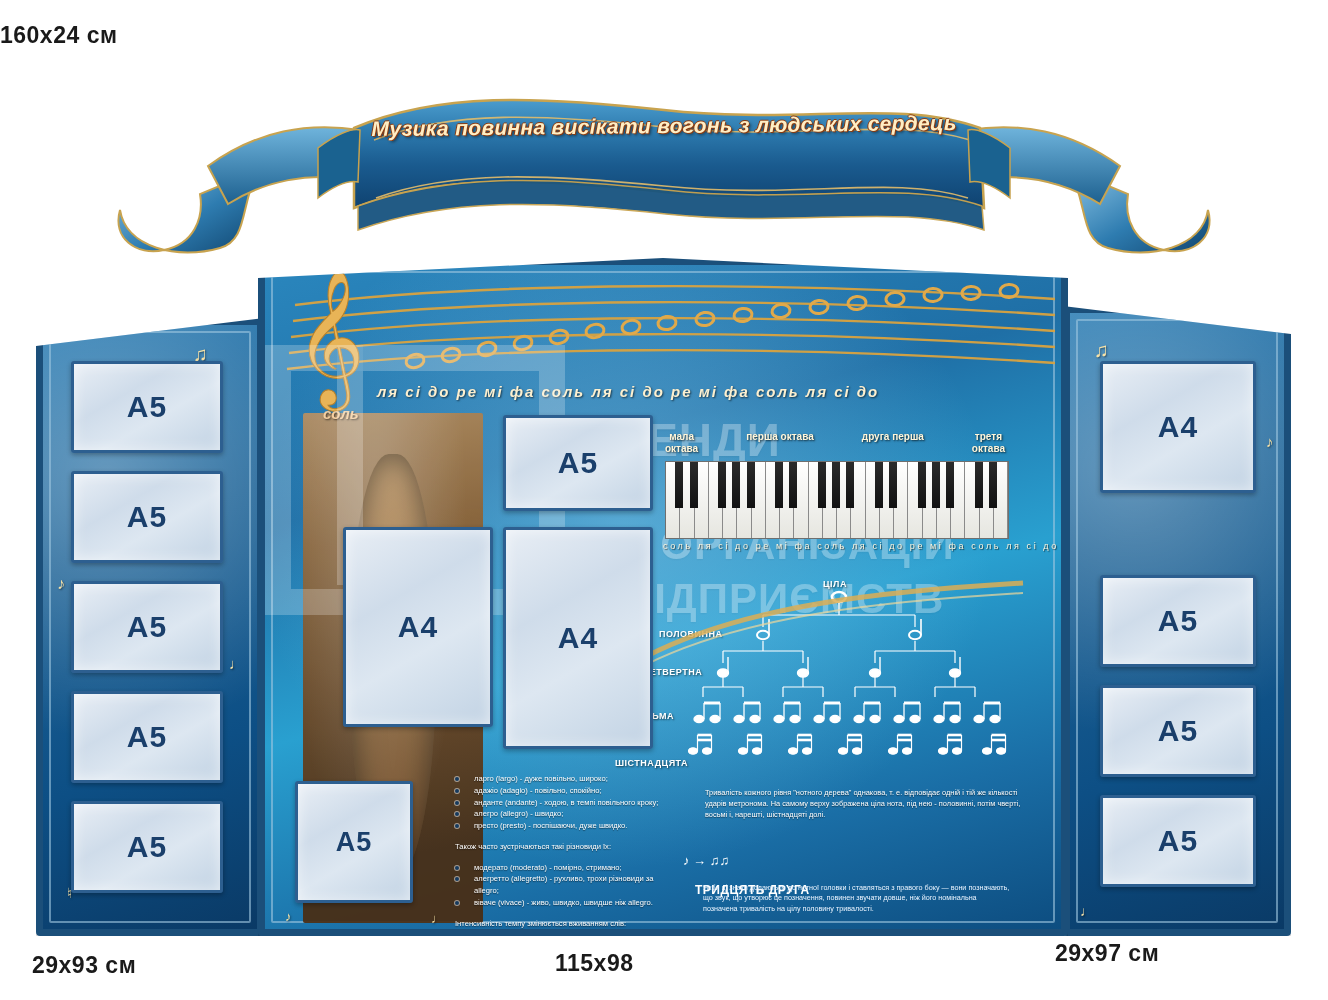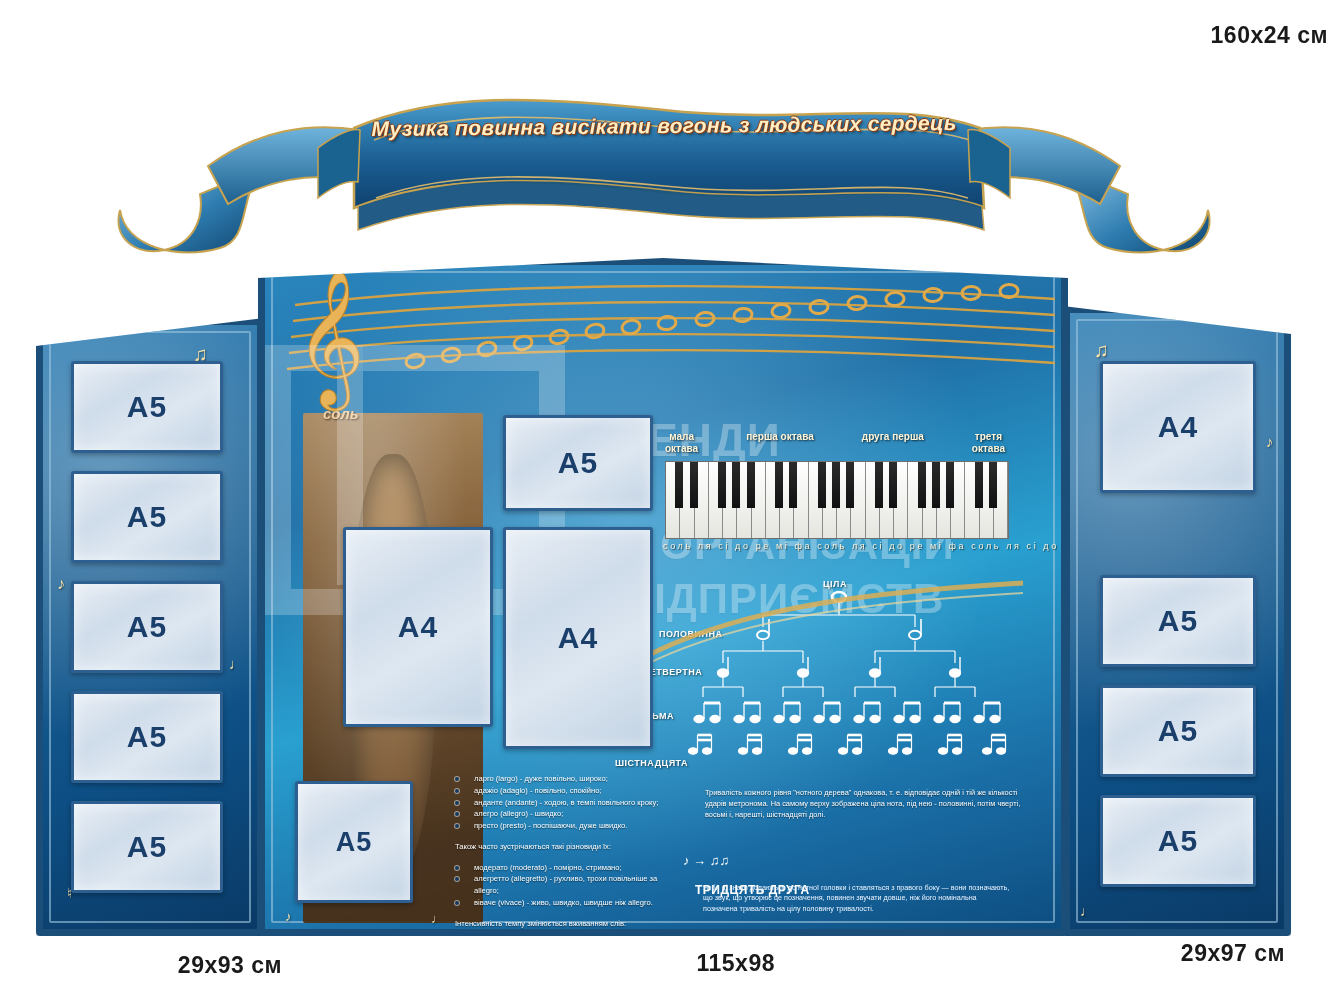--- a/index.html
+++ b/index.html
@@ -18,26 +18,26 @@
     position: absolute;
     inset: 0;
   }
 
   
   .dim {
     position: absolute;
     font-size: 23px;
     font-weight: bold;
     color: #1a1a1a;
-    text-align: right;
+    text-align: left;
     letter-spacing: 0.5px;
     white-space: nowrap;
   }
   .dim-top     { top: 22px; left: 0; width: 1328px; }
-  .dim-left    { top: 952px; left: 52px; width: 230px; }
+  .dim-left    { top: 952px; left: 32px; width: 230px; }
   .dim-center  { top: 950px; left: 555px; width: 220px; }
   .dim-right   { top: 940px; left: 1055px; width: 230px; }
 
   
   .ribbon {
     position: absolute;
     top: 70px;
     left: 108px;
     width: 1112px;
     height: 185px;
@@ -444,20 +444,21 @@
             <ellipse cx="592" cy="38" rx="9" ry="6.5" fill="none" stroke="#e0a94a" stroke-width="3" transform="rotate(-6 592 38)"></ellipse>
             <ellipse cx="630" cy="34" rx="9" ry="6.5" fill="none" stroke="#e0a94a" stroke-width="3" transform="rotate(-4 630 34)"></ellipse>
             <ellipse cx="668" cy="30" rx="9" ry="6.5" fill="none" stroke="#e0a94a" stroke-width="3" transform="rotate(-4 668 30)"></ellipse>
             <ellipse cx="706" cy="28" rx="9" ry="6.5" fill="none" stroke="#e0a94a" stroke-width="3" transform="rotate(-3 706 28)"></ellipse>
             <ellipse cx="744" cy="26" rx="9" ry="6.5" fill="none" stroke="#e0a94a" stroke-width="3" transform="rotate(-3 744 26)"></ellipse>
           </g>
 
           <text x="30" y="112" font-size="118" fill="#e8b457" font-family="DejaVu Sans, sans-serif" stroke="#b8802a" stroke-width="1">𝄞</text>
         </svg>
       </div>
+      <div class="note-names">ля сі  до ре мі  фа соль ля  сі    до ре мі  фа соль ля сі  до</div>
       <div class="sol-label">соль</div>
 
       <div class="watermark" style="left:-10px;top:40px;width:800px;height:380px">
         <div class="wm-logo"></div>
         <div class="wm-text1">СТЕНДИ</div>
         <div class="wm-text2">ДЛЯ ОРГАНІЗАЦІЙ</div>
         <div class="wm-text3">ТА ПІДПРИЄМСТВ</div>
       </div>
 
       <div class="octave-labels">
@@ -667,21 +668,21 @@
       <div class="tempo-block">
         <div class="li">ларго (largo) - дуже повільно, широко;</div>
         <div class="li">адажіо (adagio) - повільно, спокійно;</div>
         <div class="li">анданте (andante) - ходою, в темпі повільного кроку;</div>
         <div class="li">алегро (allegro) - швидко;</div>
         <div class="li">престо (presto) - поспішаючи, дуже швидко.</div>
         <div class="gap"></div>
         <div>Також часто зустрічаються такі різновиди їх:</div>
         <div class="gap"></div>
         <div class="li">модерато (moderato) - помірно, стримано;</div>
-        <div class="li">алегретто (allegretto) - рухливо, трохи повільніше за allegro;</div>
+        <div class="li">алегретто (allegretto) - рухливо, трохи різновиди за allegro;</div>
         <div class="li">віваче (vivace) - живо, швидко, швидше ніж allegro.</div>
         <div class="gap"></div>
         <div>Інтенсивність темпу змінюється вживанням слів:</div>
         <div>molto (до) - дуже, більш, poco - трохи, assai - дуже, non troppo - не дуже.</div>
       </div>
 
       <div class="right-note">Тривалість кожного рівня "нотного дерева" однакова, т. е. відповідає одній і тій же кількості ударів метронома. На самому верху зображена ціла нота, під нею - половинні, потім чверті, восьмі і, нарешті, шістнадцяті долі.</div>
       <div class="thirtysecond">ТРИДЦЯТЬ ДРУГА</div>
       <div class="note-eq">♪ → ♫♫</div>
       <div class="bottom-note">Якби ці знаки додаються до нотної головки і ставляться з правого боку — вони позначають, що звук, що утворює це позначення, повинен звучати довше, ніж його номінальна позначена тривалість на цілу половину тривалості.</div>

